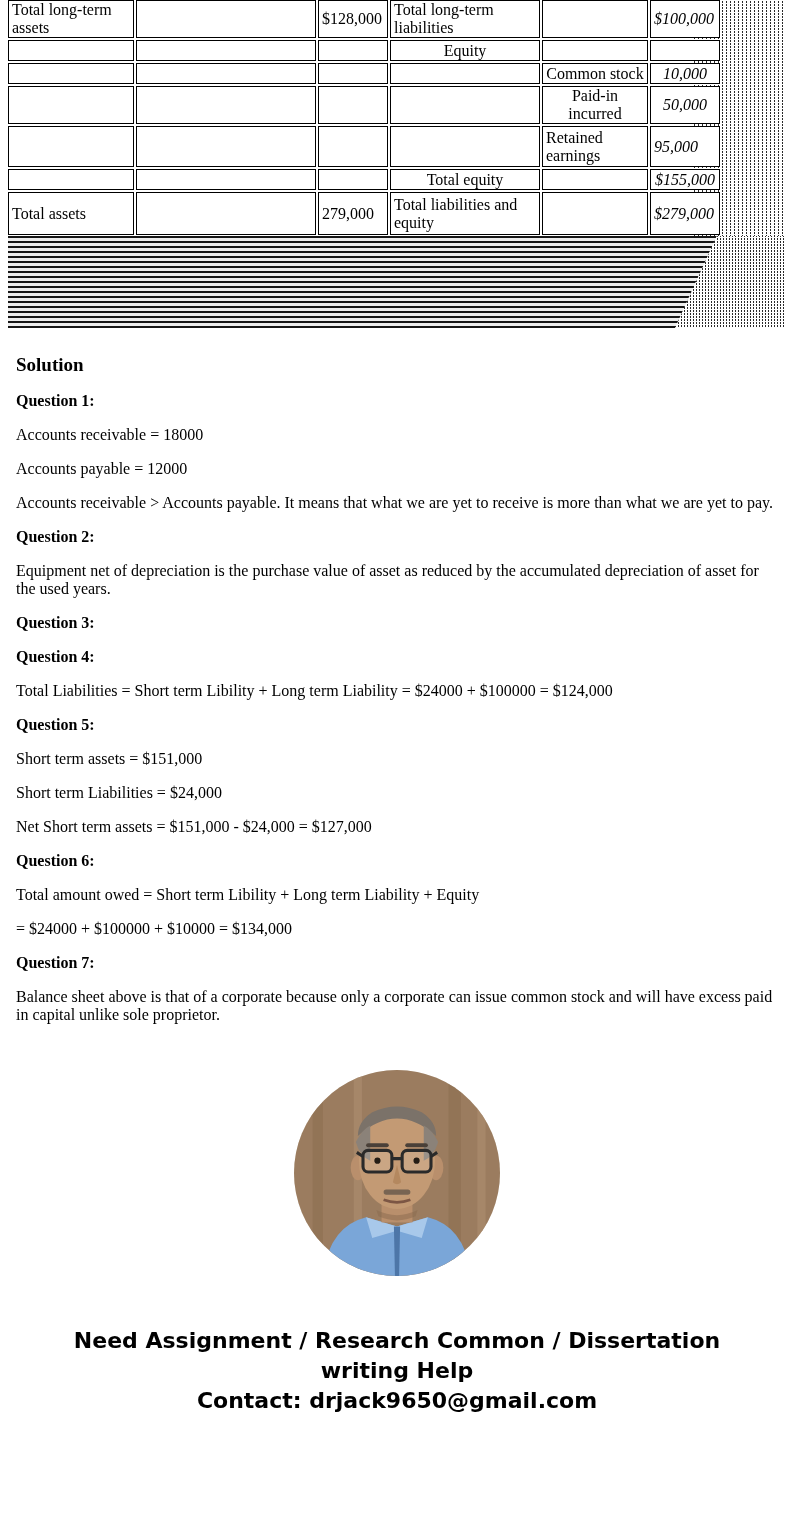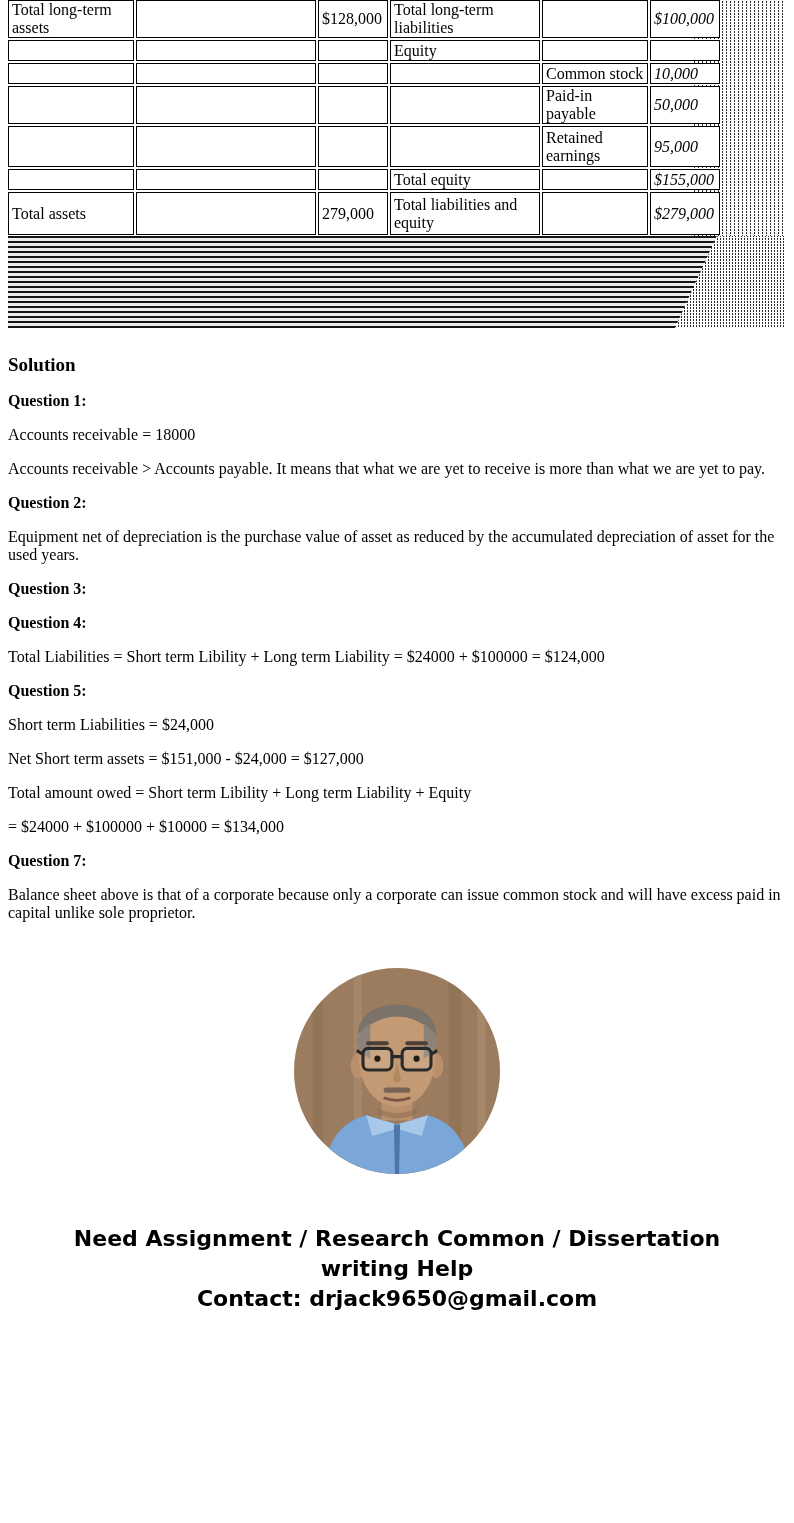--- a/index.html
+++ b/index.html
@@ -5,21 +5,21 @@
   html, body { margin:0; padding:0; background:#fff; color:#000; }
   body { width:794px; font-family:"Liberation Serif", serif; }
 
   
   .scan-region { position:relative; width:794px; height:330px; overflow:hidden; background:#fff; }
 
   table.bs { border-collapse:separate; border-spacing:2px; position:absolute; left:6px; top:-2px; table-layout:fixed; }
   table.bs td { border:1px solid #000; padding:0 3px; font-size:16px; line-height:18px; vertical-align:middle; background:#fff; overflow:hidden; }
   .c1 { width:118px; } .c2 { width:172px; } .c3 { width:62px; }
   .c4 { width:142px; } .c5 { width:98px; }  .c6 { width:62px;font-style:italic; }
-  tr.r-s td { height:19px; }
+  tr.r-s td { height:19px;text-align:center; }
   tr.r-m td { height:34px; }
   tr.r-l td { height:39px; }
   tr.r-xl td { height:41px; }
 
   .pattern-right {
     position:absolute; left:694px; top:0; width:91px; height:238px;
     background:
       repeating-linear-gradient(0deg, #fff 0 1px, rgba(255,255,255,0) 1px 3px),
       repeating-linear-gradient(90deg, #2a2a2a 0 1px, #fff 1px 4px);
   }
@@ -29,21 +29,21 @@
   }
   .pattern-band-corner {
     position:absolute; right:0; top:0; width:110px; height:100%;
     background:
       repeating-linear-gradient(0deg, #fff 0 1px, rgba(255,255,255,0) 1px 3px),
       repeating-linear-gradient(90deg, #2a2a2a 0 1px, #fff 1px 3px);
     clip-path: polygon(38% 0, 100% 0, 100% 100%, 0 100%);
   }
 
   
-  .content { padding:0 8px; }
+  .content { padding:0 16px; }
   .solution-title { font-size:19px; font-weight:bold; margin:24px 0 0; line-height:22px; }
   .q-head { font-size:16px; font-weight:bold; margin:16px 0 0; line-height:18px; }
   .para { font-size:16px; margin:16px 0 0; line-height:18px; max-width:778px; }
 
   
   .avatar-wrap { width:206px; height:206px; margin:46px auto 0; border-radius:50%; overflow:hidden; }
   .avatar-wrap svg { display:block; }
 
   
   .footer { margin:50px auto 0; max-width:730px; text-align:center;
@@ -83,21 +83,21 @@
       <td class="c3"></td>
       <td class="c4"></td>
       <td class="c5">Common stock</td>
       <td class="c6">10,000</td>
     </tr>
     <tr class="r-s">
       <td class="c1"></td>
       <td class="c2"></td>
       <td class="c3"></td>
       <td class="c4"></td>
-      <td class="c5">Paid-in payable</td>
+      <td class="c5">Paid-in incurred</td>
       <td class="c6">50,000</td>
     </tr>
     <tr class="r-l">
       <td class="c1"></td>
       <td class="c2"></td>
       <td class="c3"></td>
       <td class="c4"></td>
       <td class="c5">Retained earnings</td>
       <td class="c6">95,000</td>
     </tr>
@@ -119,34 +119,37 @@
     </tr>
   </tbody>
     </table>
 </div>
 
 <div class="content">
   <div class="solution-title">Solution</div>
 
   <div class="q-head">Question 1:</div>
   <p class="para">Accounts receivable = 18000</p>
+  <p class="para">Accounts payable = 12000</p>
   <p class="para">Accounts receivable &gt; Accounts payable. It means that what we are yet to receive is more than what we are yet to pay.</p>
 
   <div class="q-head">Question 2:</div>
   <p class="para">Equipment net of depreciation is the purchase value of asset as reduced by the accumulated depreciation of asset for the used years.</p>
 
   <div class="q-head">Question 3:</div>
 
   <div class="q-head">Question 4:</div>
   <p class="para">Total Liabilities = Short term Libility + Long term Liability = $24000 + $100000 = $124,000</p>
 
   <div class="q-head">Question 5:</div>
+  <p class="para">Short term assets = $151,000</p>
   <p class="para">Short term Liabilities = $24,000</p>
   <p class="para">Net Short term assets = $151,000 - $24,000 = $127,000</p>
 
+  <div class="q-head">Question 6:</div>
   <p class="para">Total amount owed = Short term Libility + Long term Liability + Equity</p>
   <p class="para">= $24000 + $100000 + $10000 = $134,000</p>
 
   <div class="q-head">Question 7:</div>
   <p class="para">Balance sheet above is that of a corporate because only a corporate can issue common stock and will have excess paid in capital unlike sole proprietor.</p>
 </div>
 
 <div class="avatar-wrap">
   <svg viewBox="0 0 200 200" width="206" height="206">
     <rect width="200" height="200" fill="#a08163"></rect>

